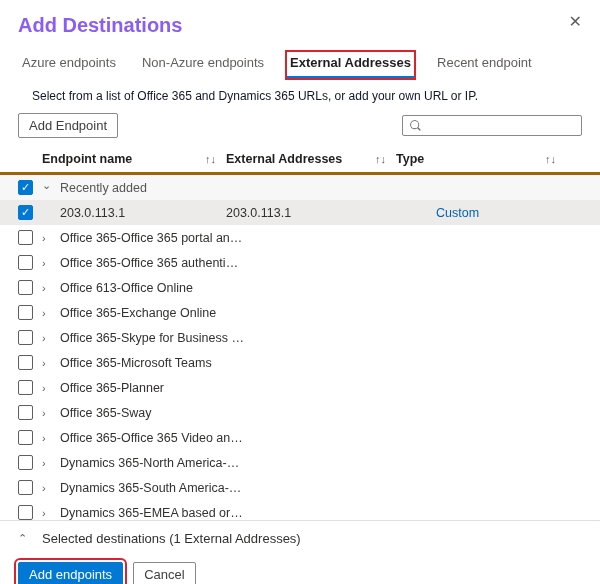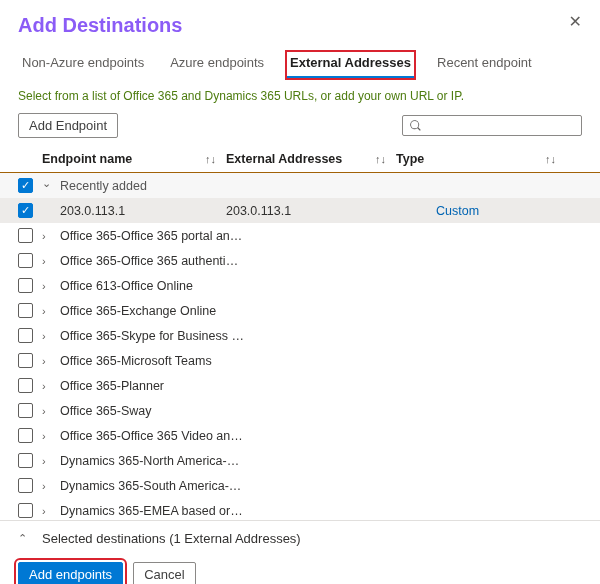--- a/index.html
+++ b/index.html
@@ -49,23 +49,23 @@
     .tab.active {
       color: #201f1e;
       font-weight: 600;
       border-bottom: 3px solid #0078d4;
     }
     .tab.highlighted {
       outline: 2px solid #d9232f;
       outline-offset: -1px;
     }
     .subtext {
-      padding: 10px 18px 10px 18px;
+      padding: 10px 18px 10px 32px;
       font-size: 12px;
-      color: #4d7c0f;
+      color: #0f172a;
     }
     .toolbar {
       display: flex;
       justify-content: space-between;
       align-items: center;
       padding: 0 18px 10px 18px;
       gap: 10px;
     }
     .btn {
       border: 1px solid #8a8886;
@@ -107,21 +107,21 @@
       font-weight: 600;
     }
     .col-name { width: 184px; display:flex; justify-content:space-between; align-items:center; padding-right:10px;}
     .col-addr { width: 170px; display:flex; justify-content:space-between; align-items:center; padding-right:10px;}
     .col-type { flex:1; display:flex; justify-content:space-between; align-items:center; padding-right:10px;}
     .sort-icon { font-size: 11px; color:#605e5c; }
     .list {
       position: relative;
       height: 348px;
       overflow-y: scroll;
-      border-top: 1px solid #a16207;
+      border-top: 3px solid #a16207;
     }
     .row {
       display: flex;
       align-items: center;
       padding: 4px 0 4px 18px;
       min-height: 25px;
       font-size: 12.5px;
       color: #323130;
       border-bottom: 0;
     }
@@ -193,22 +193,22 @@
   </style>
 </head>
 <body>
 
 <div class="header">
   <h1>Add Destinations</h1>
   <span class="close-btn">✕</span>
 </div>
 
 <div class="tabs">
+  <div class="tab">Azure endpoints</div>
   <div class="tab">Non-Azure endpoints</div>
-  <div class="tab">Azure endpoints</div>
   <div class="tab active highlighted">External Addresses</div>
   <div class="tab">Recent endpoint</div>
 </div>
 
 <div class="subtext">Select from a list of Office 365 and Dynamics 365 URLs, or add your own URL or IP.</div>
 
 <div class="toolbar">
   <button class="btn">Add Endpoint</button>
   <div class="search-wrap">
     <svg viewBox="0 0 16 16">

